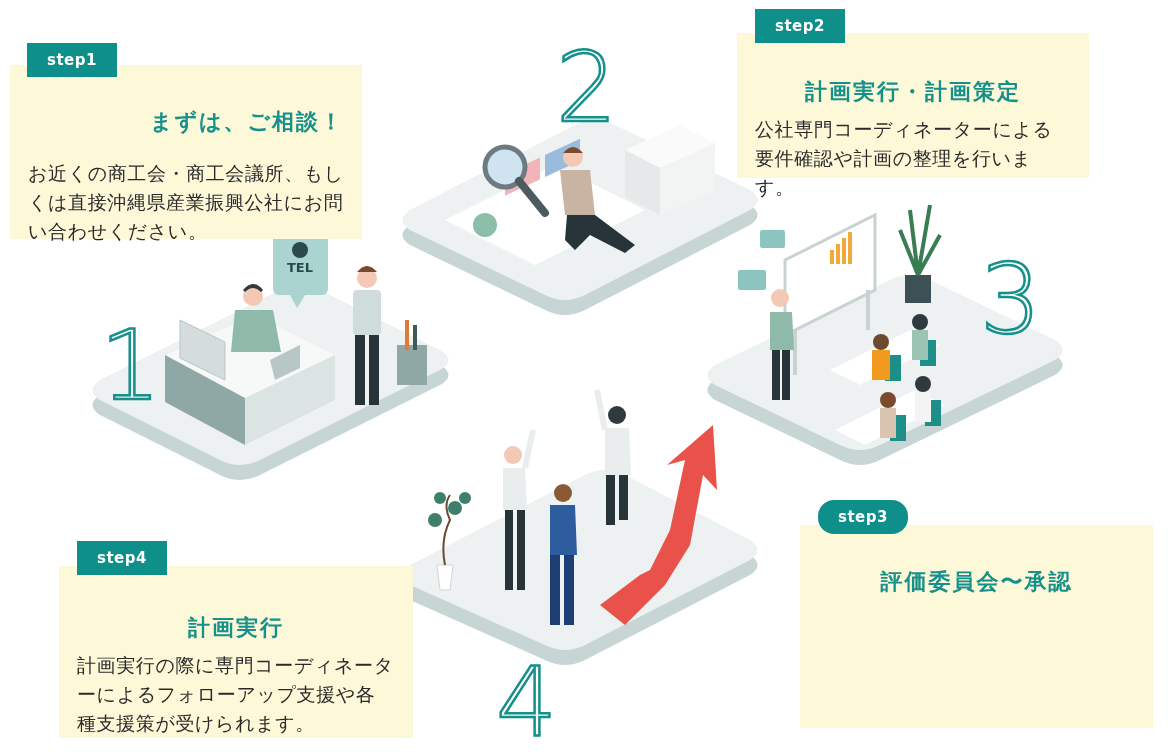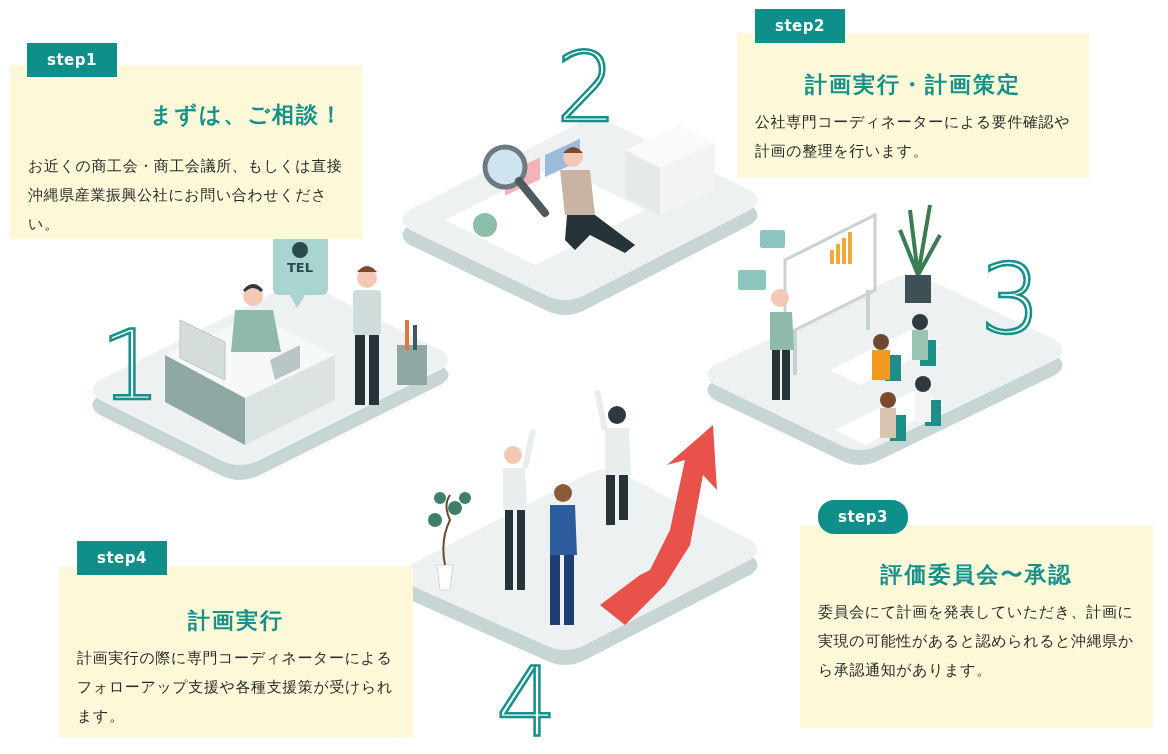--- a/index.html
+++ b/index.html
@@ -2,21 +2,21 @@
 <html><head>
 <meta charset="utf-8">
 <style>
   * { box-sizing: border-box; margin: 0; padding: 0; }
   html, body { width: 1168px; height: 754px; background: #ffffff; overflow: hidden; }
   body { position: relative; font-family: "DejaVu Sans", "Liberation Sans", sans-serif; color: #2b2b2b; }
 
   .note {
     position: absolute;
     background: #fdf8d8;
-    padding: 9px 18px;
+    padding: 16px 18px;
   }
   .tag {
     position: absolute;
     background: #0f8f8a;
     color: #ffffff;
     font-family: "DejaVu Sans", sans-serif;
     font-weight: bold;
     font-size: 15px;
     letter-spacing: 0.5px;
     height: 34px;
@@ -24,21 +24,21 @@
     padding: 0 20px;
   }
   .note h2 {
     color: #16908a;
     font-weight: bold;
     font-size: 22px;
     text-align: center;
     letter-spacing: 2px;
   }
   .note p {
-    font-size: 15px;
+    font-size: 19px;
     line-height: 29px;
     letter-spacing: 0.6px;
     color: #2a2a2a;
   }
 
   .illus { position: absolute; }
   .bignum {
     position: absolute;
     font-family: "DejaVu Sans", sans-serif;
     font-weight: 200;
@@ -191,20 +191,19 @@
 
 <div class="note" style="left:737px;top:33px;width:352px;height:145px;">
   <div class="tag" style="left:18px;top:-24px;">step2</div>
   <h2 style="margin-top:28px;">計画実行・計画策定</h2>
   <p style="margin-top:8px;">公社専門コーディネーターによる要件確認や計画の整理を行います。</p>
 </div>
 
 <div class="note" style="left:800px;top:525px;width:353px;height:203px;">
   <div class="tag" style="left:18px;top:-25px;border-radius:16px;">step3</div>
   <h2 style="margin-top:26px;">評価委員会〜承認</h2>
-  <p style="margin-top:8px;">委員会にて計画を発表していただき、計画に実現の可能性があると認められると沖縄県から承認通知があります。</p>
 </div>
 
 <div class="note" style="left:59px;top:566px;width:354px;height:172px;">
   <div class="tag" style="left:18px;top:-25px;">step4</div>
   <h2 style="margin-top:31px;">計画実行</h2>
   <p style="margin-top:8px;">計画実行の際に専門コーディネーターによるフォローアップ支援や各種支援策が受けられます。</p>
 </div>
 
 </body></html>

